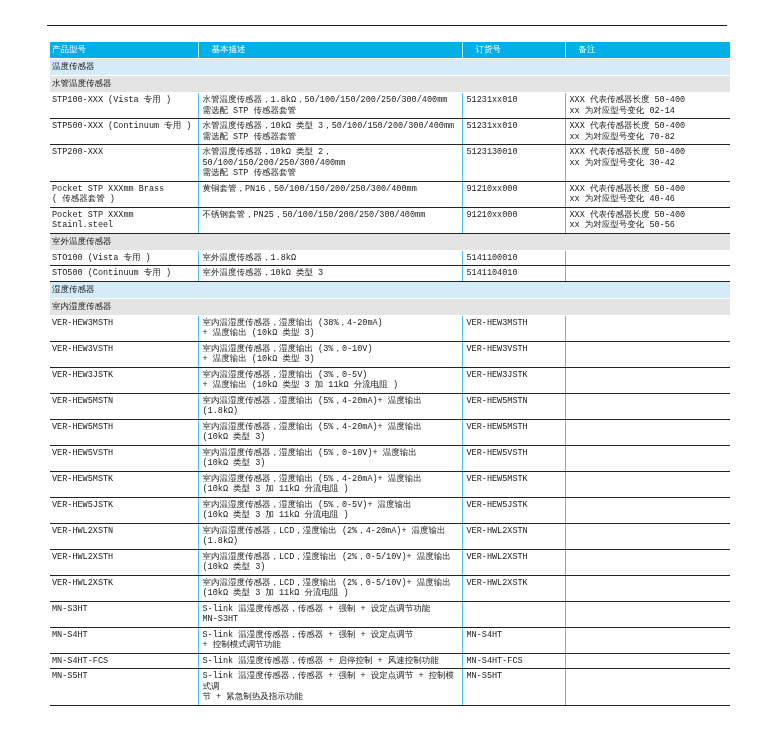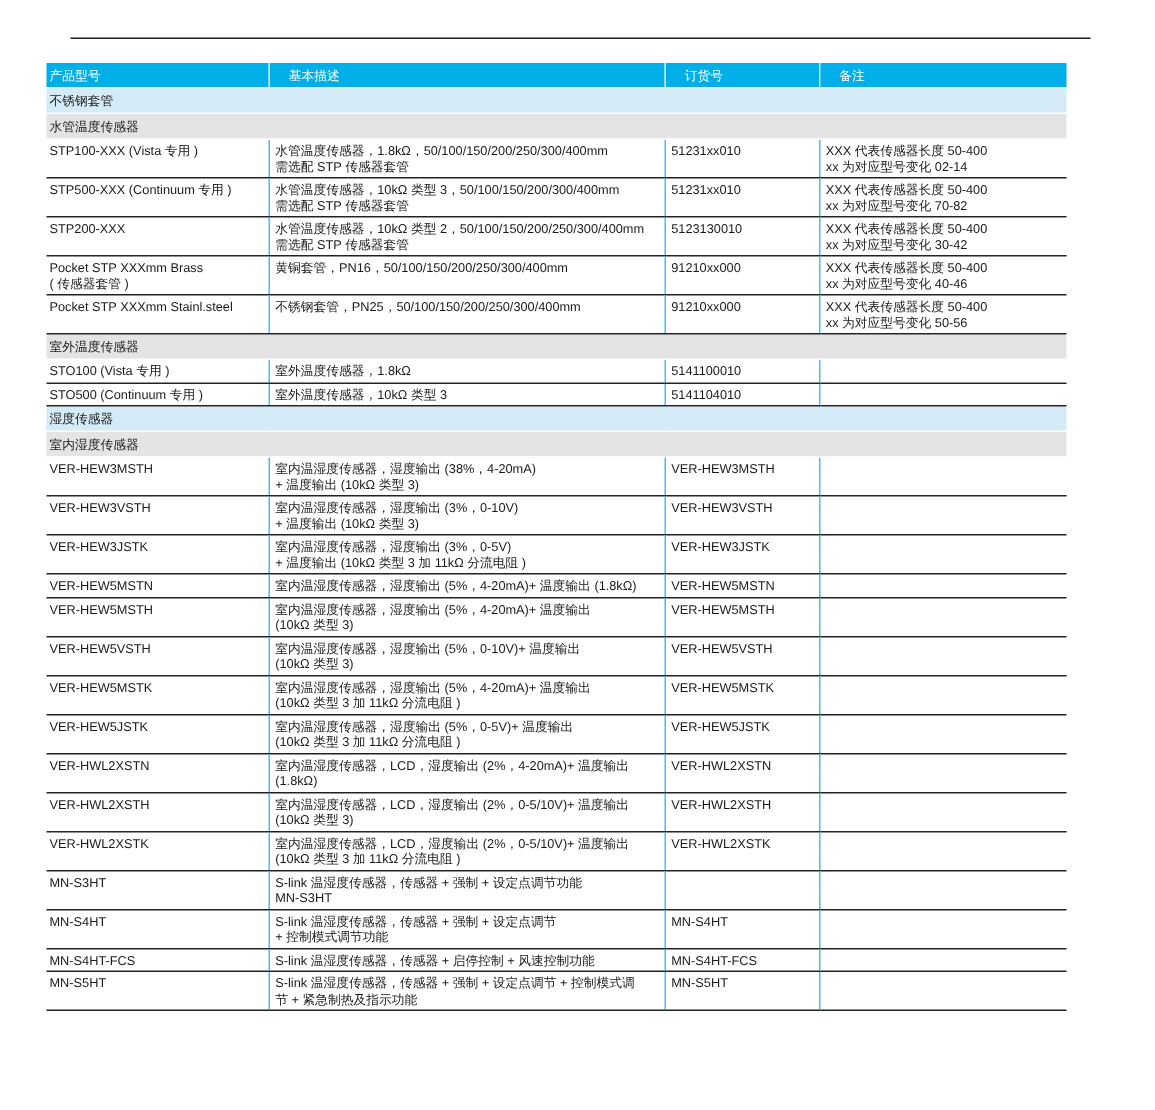--- a/index.html
+++ b/index.html
@@ -7,23 +7,23 @@
     width:770px; height:740px; overflow:hidden;
     font-family:"Liberation Sans", sans-serif;
     -webkit-font-smoothing:antialiased;
   }
   .page { position:relative; width:770px; height:740px; background:#fff; }
   .top-rule {
     position:absolute; left:47px; top:25px; width:680px; height:1px;
     background:#1c1c1c;
   }
   table.catalog {
-    position:absolute; left:31px; top:42px; width:680px;
+    position:absolute; left:50px; top:42px; width:680px;
     border-collapse:collapse; table-layout:fixed;
-    font-size:8.5px; color:#1a1a1a;
+    font-size:8.5px; color:#1a1a1a;font-family:Liberation Mono, monospace;
   }
   table.catalog th {
     background:var(--cyan, #00aee8);
     color:#ffffff; font-weight:normal; text-align:left;
     font-size:8.5px; line-height:10px;
     padding:3px 4px; border-bottom:1px solid #ffffff;
   }
   table.catalog th + th { border-left:1px solid rgba(255,255,255,0.75);padding-left:13px; }
   table.catalog th.c0 { padding-left:2px; }
   tr.section-blue td, tr.section-gray td {
@@ -56,21 +56,21 @@
     <thead>
       <tr>
         <th class="c0">产品型号</th>
         <th>基本描述</th>
         <th>订货号</th>
         <th>备注</th>
       </tr>
     </thead>
     <tbody>
         <tr class="section-blue">
-          <td colspan="4">不锈钢套管</td>
+          <td colspan="4">温度传感器</td>
         </tr>
         <tr class="section-gray">
           <td colspan="4">水管温度传感器</td>
         </tr>
         <tr class="data">
           <td class="c0">STP100-XXX (Vista 专用 )</td>
           <td class="c1">水管温度传感器，1.8kΩ，50/100/150/200/250/300/400mm
 需选配 STP 传感器套管</td>
           <td class="c2">51231xx010</td>
           <td class="c3">XXX 代表传感器长度 50-400

